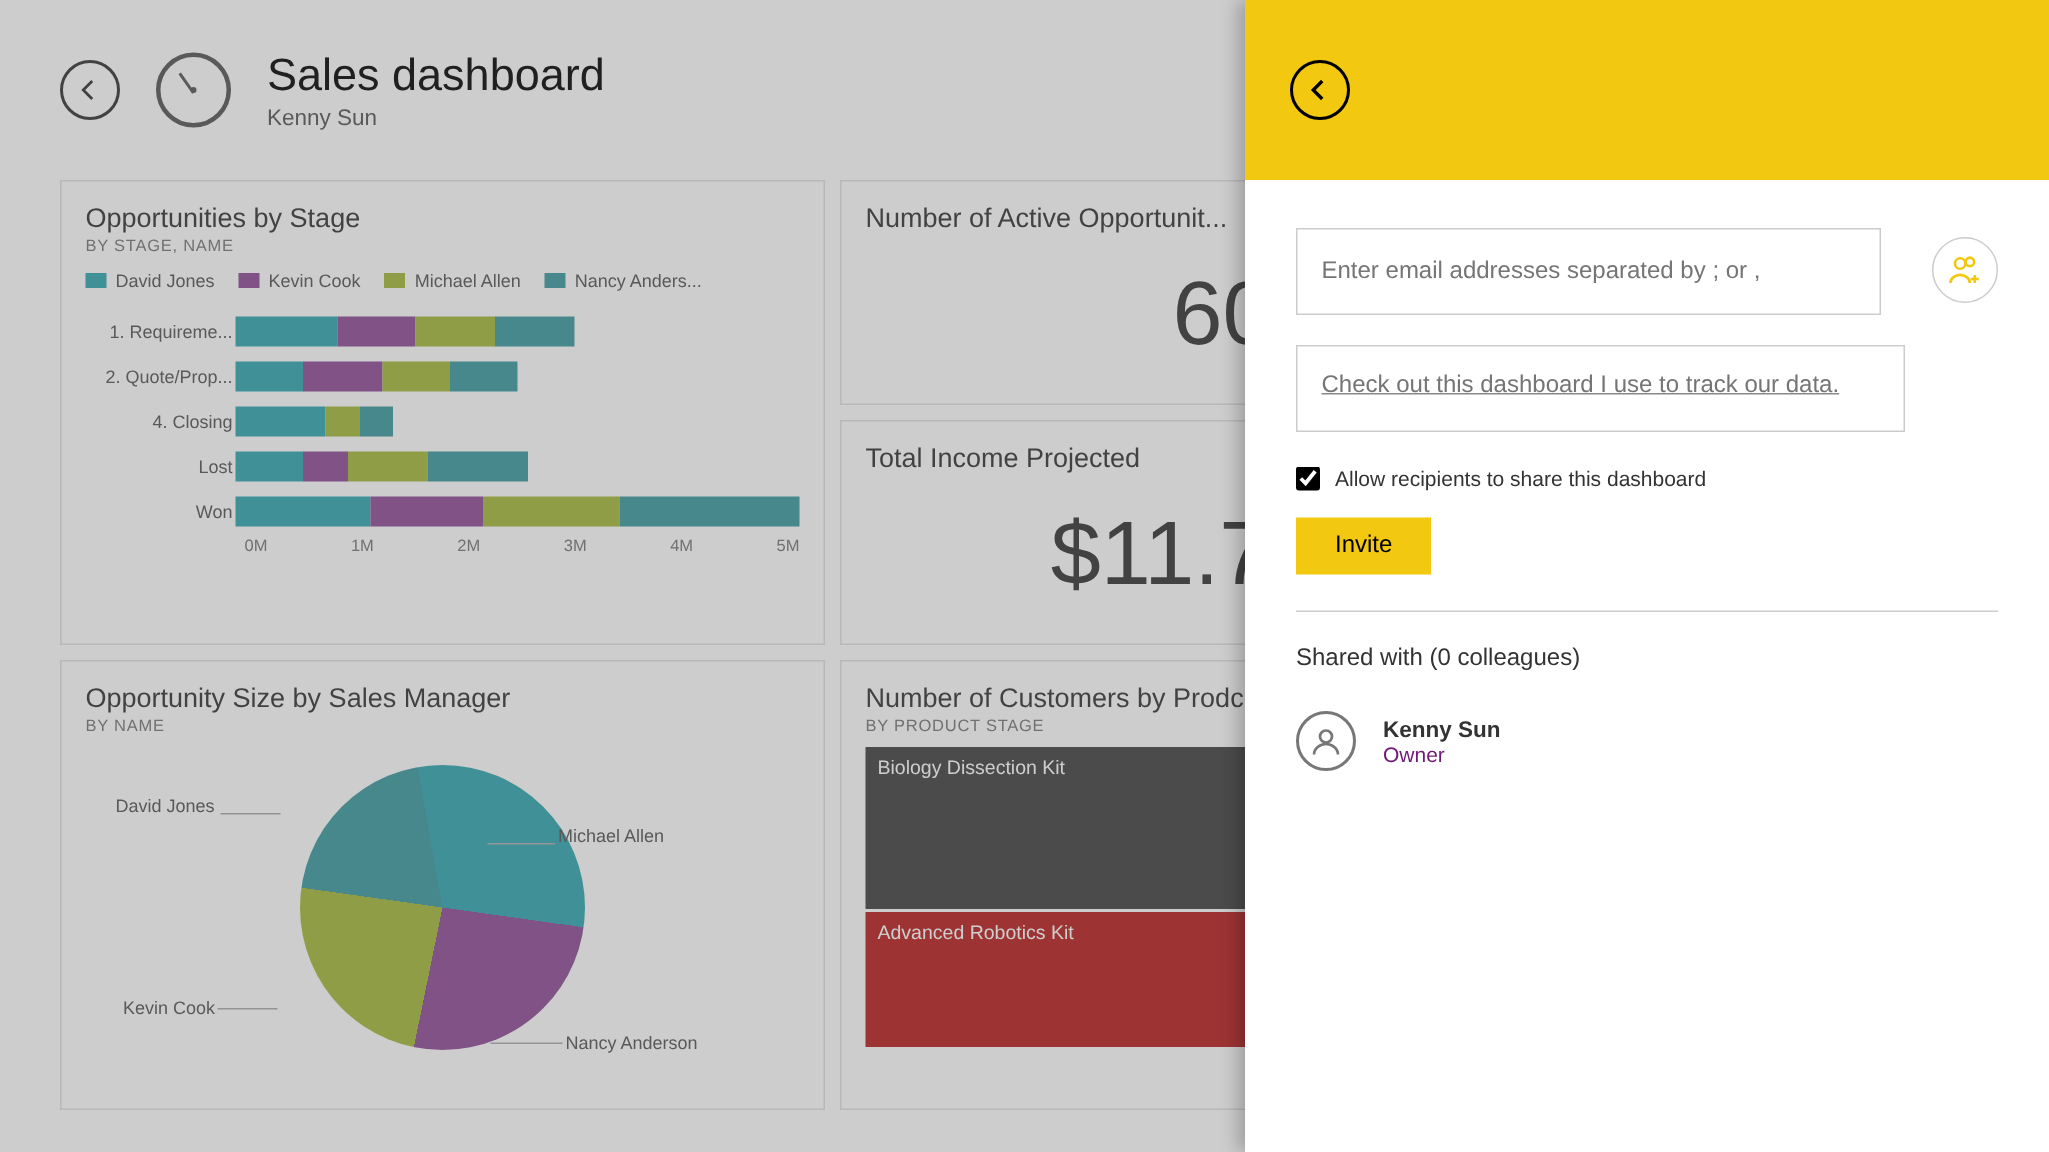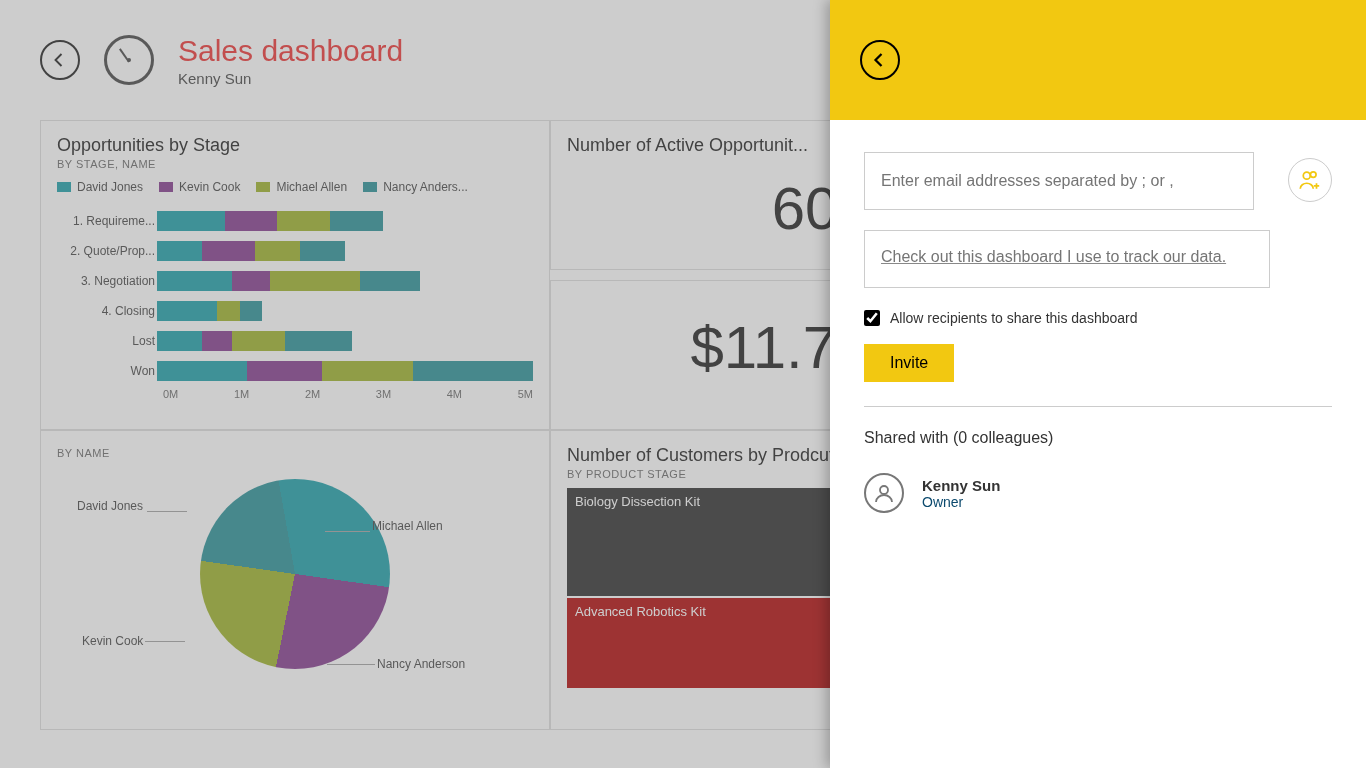--- a/index.html
+++ b/index.html
@@ -5,24 +5,24 @@
   * { box-sizing: border-box; margin: 0; padding: 0; }
   html, body { width: 1366px; height: 768px; font-family: "Segoe UI Light", "Segoe UI", Arial, sans-serif; overflow: hidden; background: #fff; color: #333; }
   .app { position: relative; width: 1366px; height: 768px; }
   
   .header { height: 120px; display: flex; align-items: center; padding-left: 40px; gap: 24px; }
   .back-circle { width: 40px; height: 40px; border: 2px solid #333; border-radius: 50%; display: flex; align-items: center; justify-content: center; cursor: pointer; }
   .back-circle svg { width: 18px; height: 18px; }
   .gauge-circle { width: 50px; height: 50px; border: 3px solid #555; border-radius: 50%; position: relative; display:flex; align-items:center; justify-content:center; }
   .gauge-circle::after { content:""; width:4px; height:4px; background:#555; border-radius:50%; position:absolute; }
   .gauge-needle { position:absolute; width:2px; height:16px; background:#555; top:8px; left:50%; transform-origin: bottom center; transform: translateX(-50%) rotate(-35deg); }
-  .title-block .title { font-size: 30px; font-weight: 300; color:#ef4444; }
+  .title-block .title { font-size: 30px; font-weight: 300; color:#000000; }
   .title-block .subtitle { font-size: 15px; color:#555; margin-top:2px; }
   
-  .dash { padding: 0 40px; display: grid; grid-template-columns: 510px 510px; grid-auto-rows: auto; align-content: start; }
+  .dash { padding: 0 40px; display: grid; grid-template-columns: 510px 510px; grid-auto-rows: auto; gap: 10px; align-content: start; }
   .tile { background: #fff; border: 1px solid #e0e0e0; padding: 14px 16px; }
   .tile h3 { font-size: 18px; font-weight: 400; color:#333; white-space: nowrap; overflow:hidden; text-overflow:ellipsis; }
   .tile .sub { font-size: 11px; color:#777; letter-spacing: .5px; margin-top:2px; }
   .big-number { font-size: 60px; font-weight: 300; color:#333; text-align:center; margin-top: 18px; }
   
   .legend { display:flex; gap:16px; margin-top:10px; font-size:12px; color:#555; flex-wrap:wrap; }
   .legend-item { display:flex; align-items:center; gap:6px; white-space:nowrap; }
   .swatch { width:14px; height:10px; }
   .bars { margin-top: 14px; }
   .bar-row { display:flex; align-items:center; height: 26px; margin-bottom: 4px; }
@@ -53,21 +53,21 @@
   .note { font-size:13px; color:#555; margin-top:24px; width: calc(100% - 30px); line-height:1.5; }
   .note a { color:#caa400; text-decoration:none; cursor:pointer; }
   .check-row { display:flex; align-items:center; gap:10px; margin-top:18px; font-size:14px; color:#333; }
   .check-row input { width:16px; height:16px; accent-color:#000; }
   .invite-btn { background:#f2c811; border:none; padding: 10px 26px; font-size:16px; color:#000; margin-top:18px; cursor:pointer; font-family:inherit; }
   .divider { border:none; border-top:1px solid #ccc; margin-top:24px; width: calc(100% - 0px); }
   .shared-with { font-size:16px; color:#333; margin-top:22px; }
   .owner-row { display:flex; align-items:center; gap:18px; margin-top:26px; }
   .avatar-circle { width:40px; height:40px; border:2px solid #777; border-radius:50%; display:flex; align-items:center; justify-content:center; color:#777; }
   .owner-name { font-weight:600; font-size:15px; }
-  .owner-role { font-size:14px; color:#0c4a6e; }
+  .owner-role { font-size:14px; color:#701a75; }
 </style>
 </head>
 <body>
 <div class="app">
 
   <div class="header">
     <div class="back-circle">
       <svg viewBox="0 0 24 24">
           <path d="M14 4 L6 12 L14 20" stroke="#333" stroke-width="2.5" fill="none"></path>
         </svg>
@@ -114,29 +114,20 @@
               <div class="seg" style="width: 14%; background: rgb(58, 154, 160);"></div>
             </div>
           </div>
           <div class="bar-row">
             <div class="bar-label">2. Quote/Prop...</div>
             <div class="bar-track">
               <div class="seg" style="width: 12%; background: rgb(47, 167, 176);"></div>
               <div class="seg" style="width: 14%; background: rgb(142, 75, 151);"></div>
               <div class="seg" style="width: 12%; background: rgb(166, 185, 58);"></div>
               <div class="seg" style="width: 12%; background: rgb(58, 154, 160);"></div>
-            </div>
-          </div>
-          <div class="bar-row">
-            <div class="bar-label">3. Negotiation</div>
-            <div class="bar-track">
-              <div class="seg" style="width: 20%; background: rgb(47, 167, 176);"></div>
-              <div class="seg" style="width: 10%; background: rgb(142, 75, 151);"></div>
-              <div class="seg" style="width: 24%; background: rgb(166, 185, 58);"></div>
-              <div class="seg" style="width: 16%; background: rgb(58, 154, 160);"></div>
             </div>
           </div>
           <div class="bar-row">
             <div class="bar-label">4. Closing</div>
             <div class="bar-track">
               <div class="seg" style="width: 16%; background: rgb(47, 167, 176);"></div>
               <div class="seg" style="width: 6%; background: rgb(166, 185, 58);"></div>
               <div class="seg" style="width: 6%; background: rgb(58, 154, 160);"></div>
             </div>
           </div>
@@ -168,25 +159,27 @@
           <span>5M</span>
         </div>
     </div>
 
     <div style="display:flex; flex-direction:column; gap:10px;">
       <div class="tile" style="height:150px;">
         <h3>Number of Active Opportunit...</h3>
         <div class="big-number">60</div>
       </div>
       <div class="tile" style="height:150px;">
+        <h3>Total Income Projected</h3>
         <div class="big-number">$11.76M</div>
       </div>
     </div>
 
     <div class="tile" style="height:300px;">
+      <h3>Opportunity Size by Sales Manager</h3>
       <div class="sub">BY NAME</div>
       <div class="pie-wrap">
         <div class="pie" id="pie" style="background: conic-gradient(from -10deg, rgb(47, 167, 176) 0deg, rgb(47, 167, 176) 108deg, rgb(142, 75, 151) 108deg, rgb(142, 75, 151) 201.6deg, rgb(166, 185, 58) 201.6deg, rgb(166, 185, 58) 288deg, rgb(58, 154, 160) 288deg, rgb(58, 154, 160) 360deg);"></div>
         <div id="pie-labels">
             <div class="pie-label" style="top: 60px; left: 315px;">Michael Allen</div>
             <div class="pie-line" style="top: 72px; left: 268px; width: 45px;"></div>
             <div class="pie-label" style="top: 198px; left: 320px;">Nancy Anderson</div>
             <div class="pie-line" style="top: 205px; left: 270px; width: 48px;"></div>
             <div class="pie-label" style="top: 175px; left: 25px;">Kevin Cook</div>
             <div class="pie-line" style="top: 182px; left: 88px; width: 40px;"></div>

